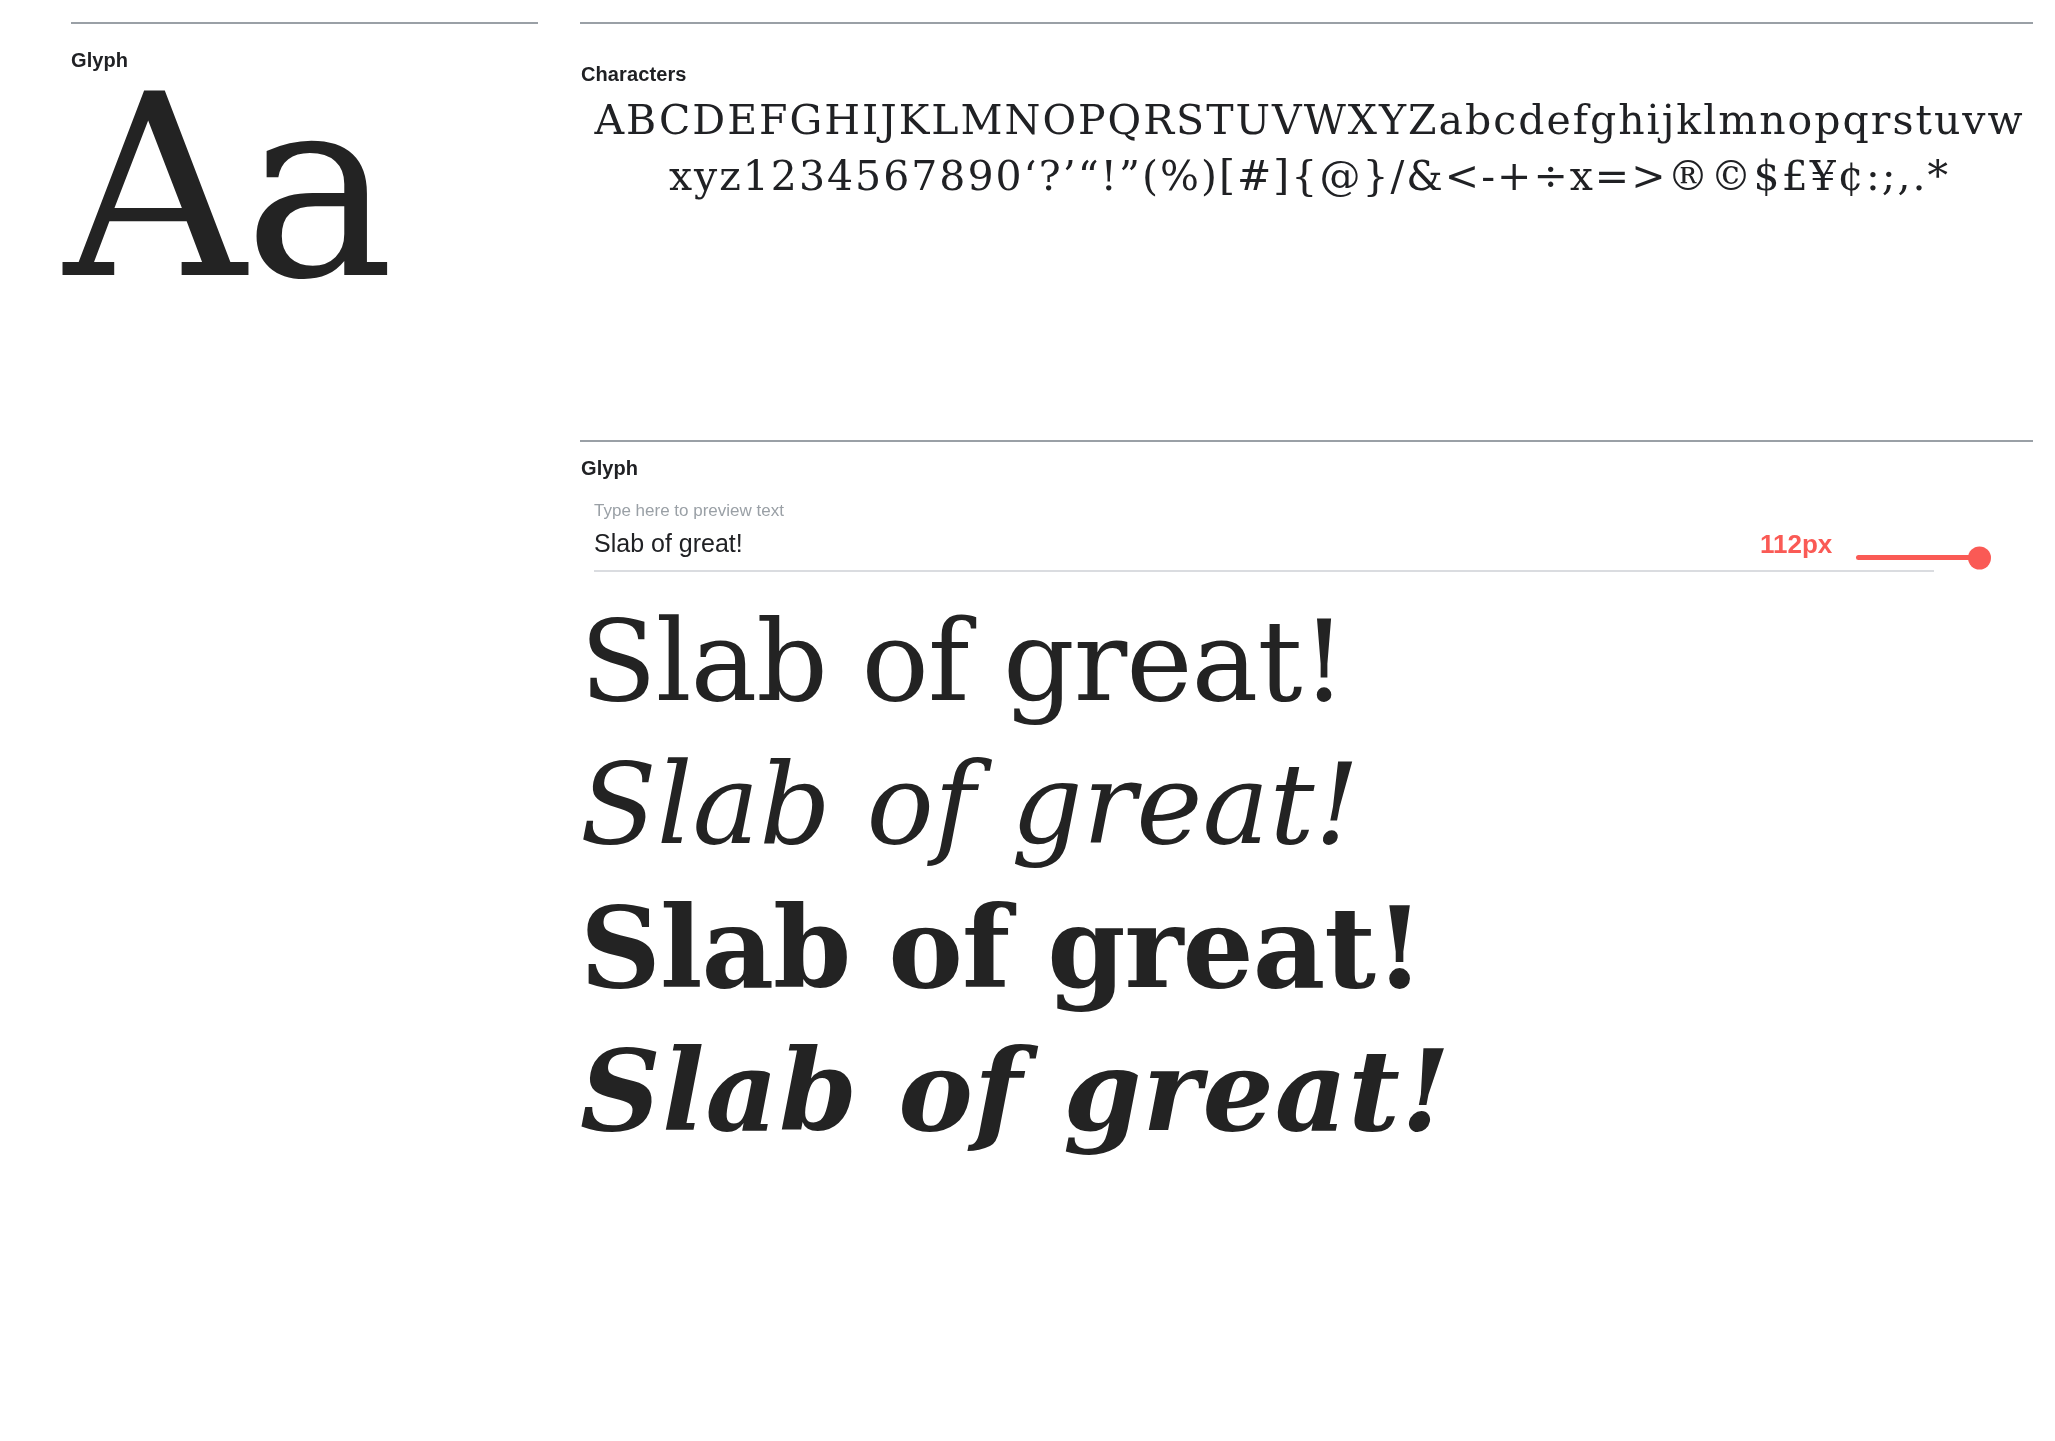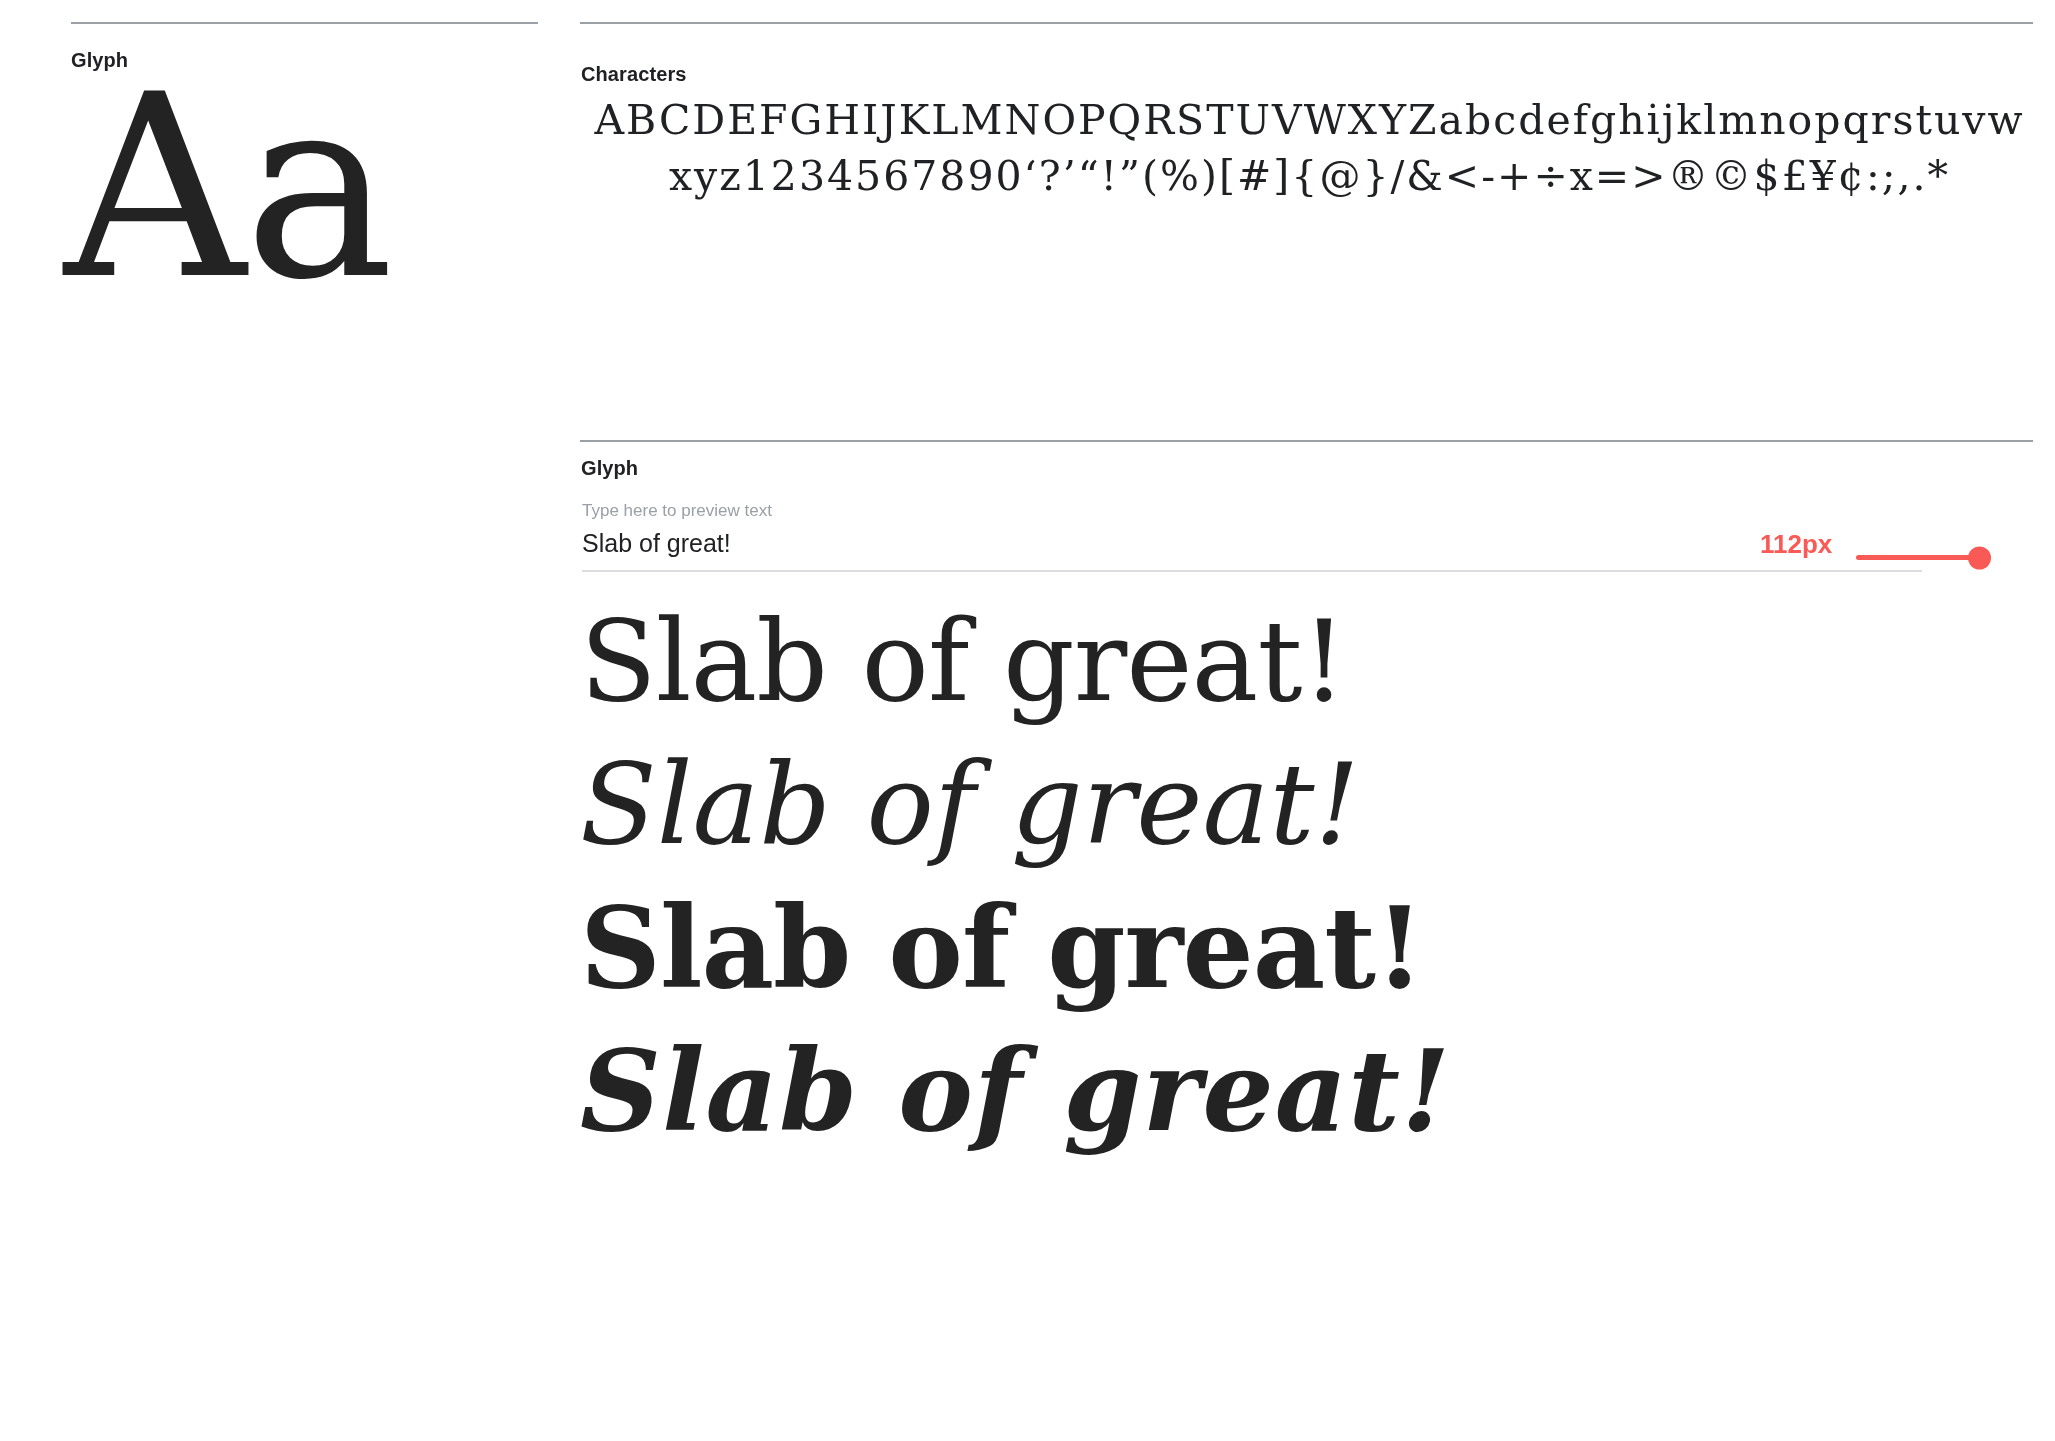--- a/index.html
+++ b/index.html
@@ -100,21 +100,21 @@
     height: 2px;
     background: #9aa0a6;
   }
   .styles-label {
     position: absolute;
     left: 1px;
     top: 457px;
   }
   .preview-field {
     position: absolute;
-    left: 2px;
+    left: 14px;
     top: 500px;
     width: 1340px;
   }
   .field-placeholder {
     font-size: 17px;
     color: #9aa0a6;
     line-height: 22px;
   }
   .field-value {
     font-size: 25px;

